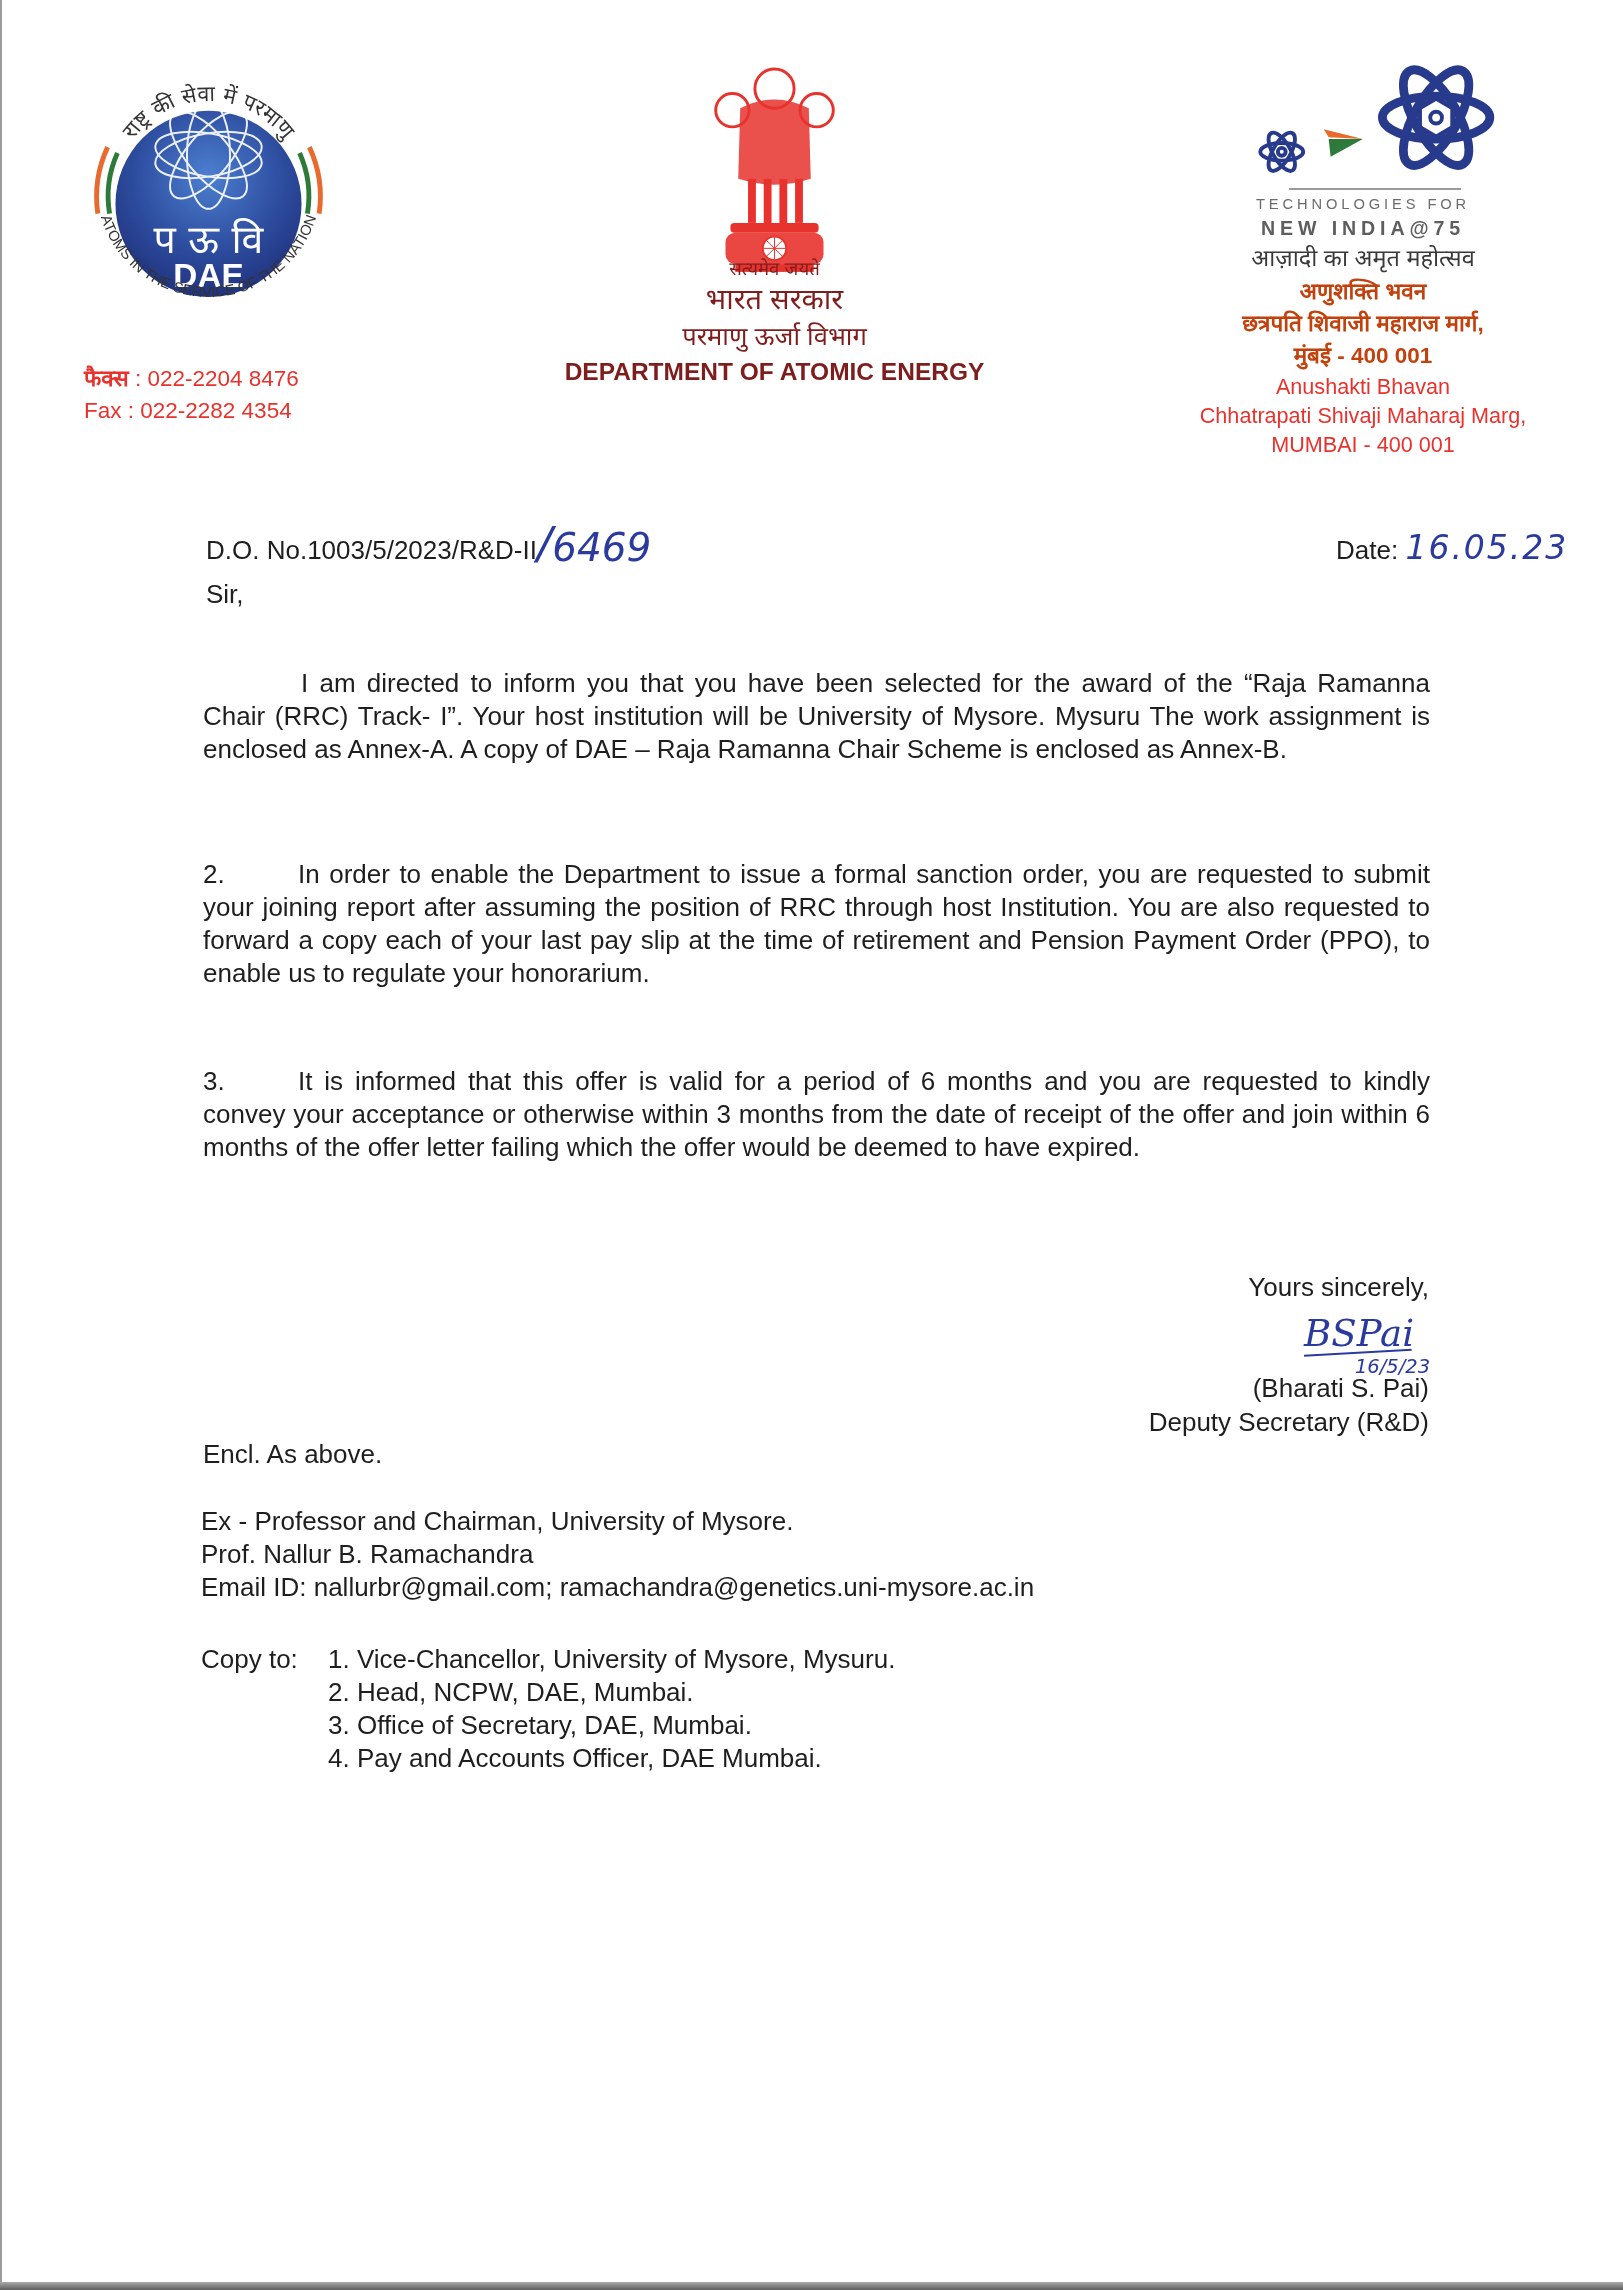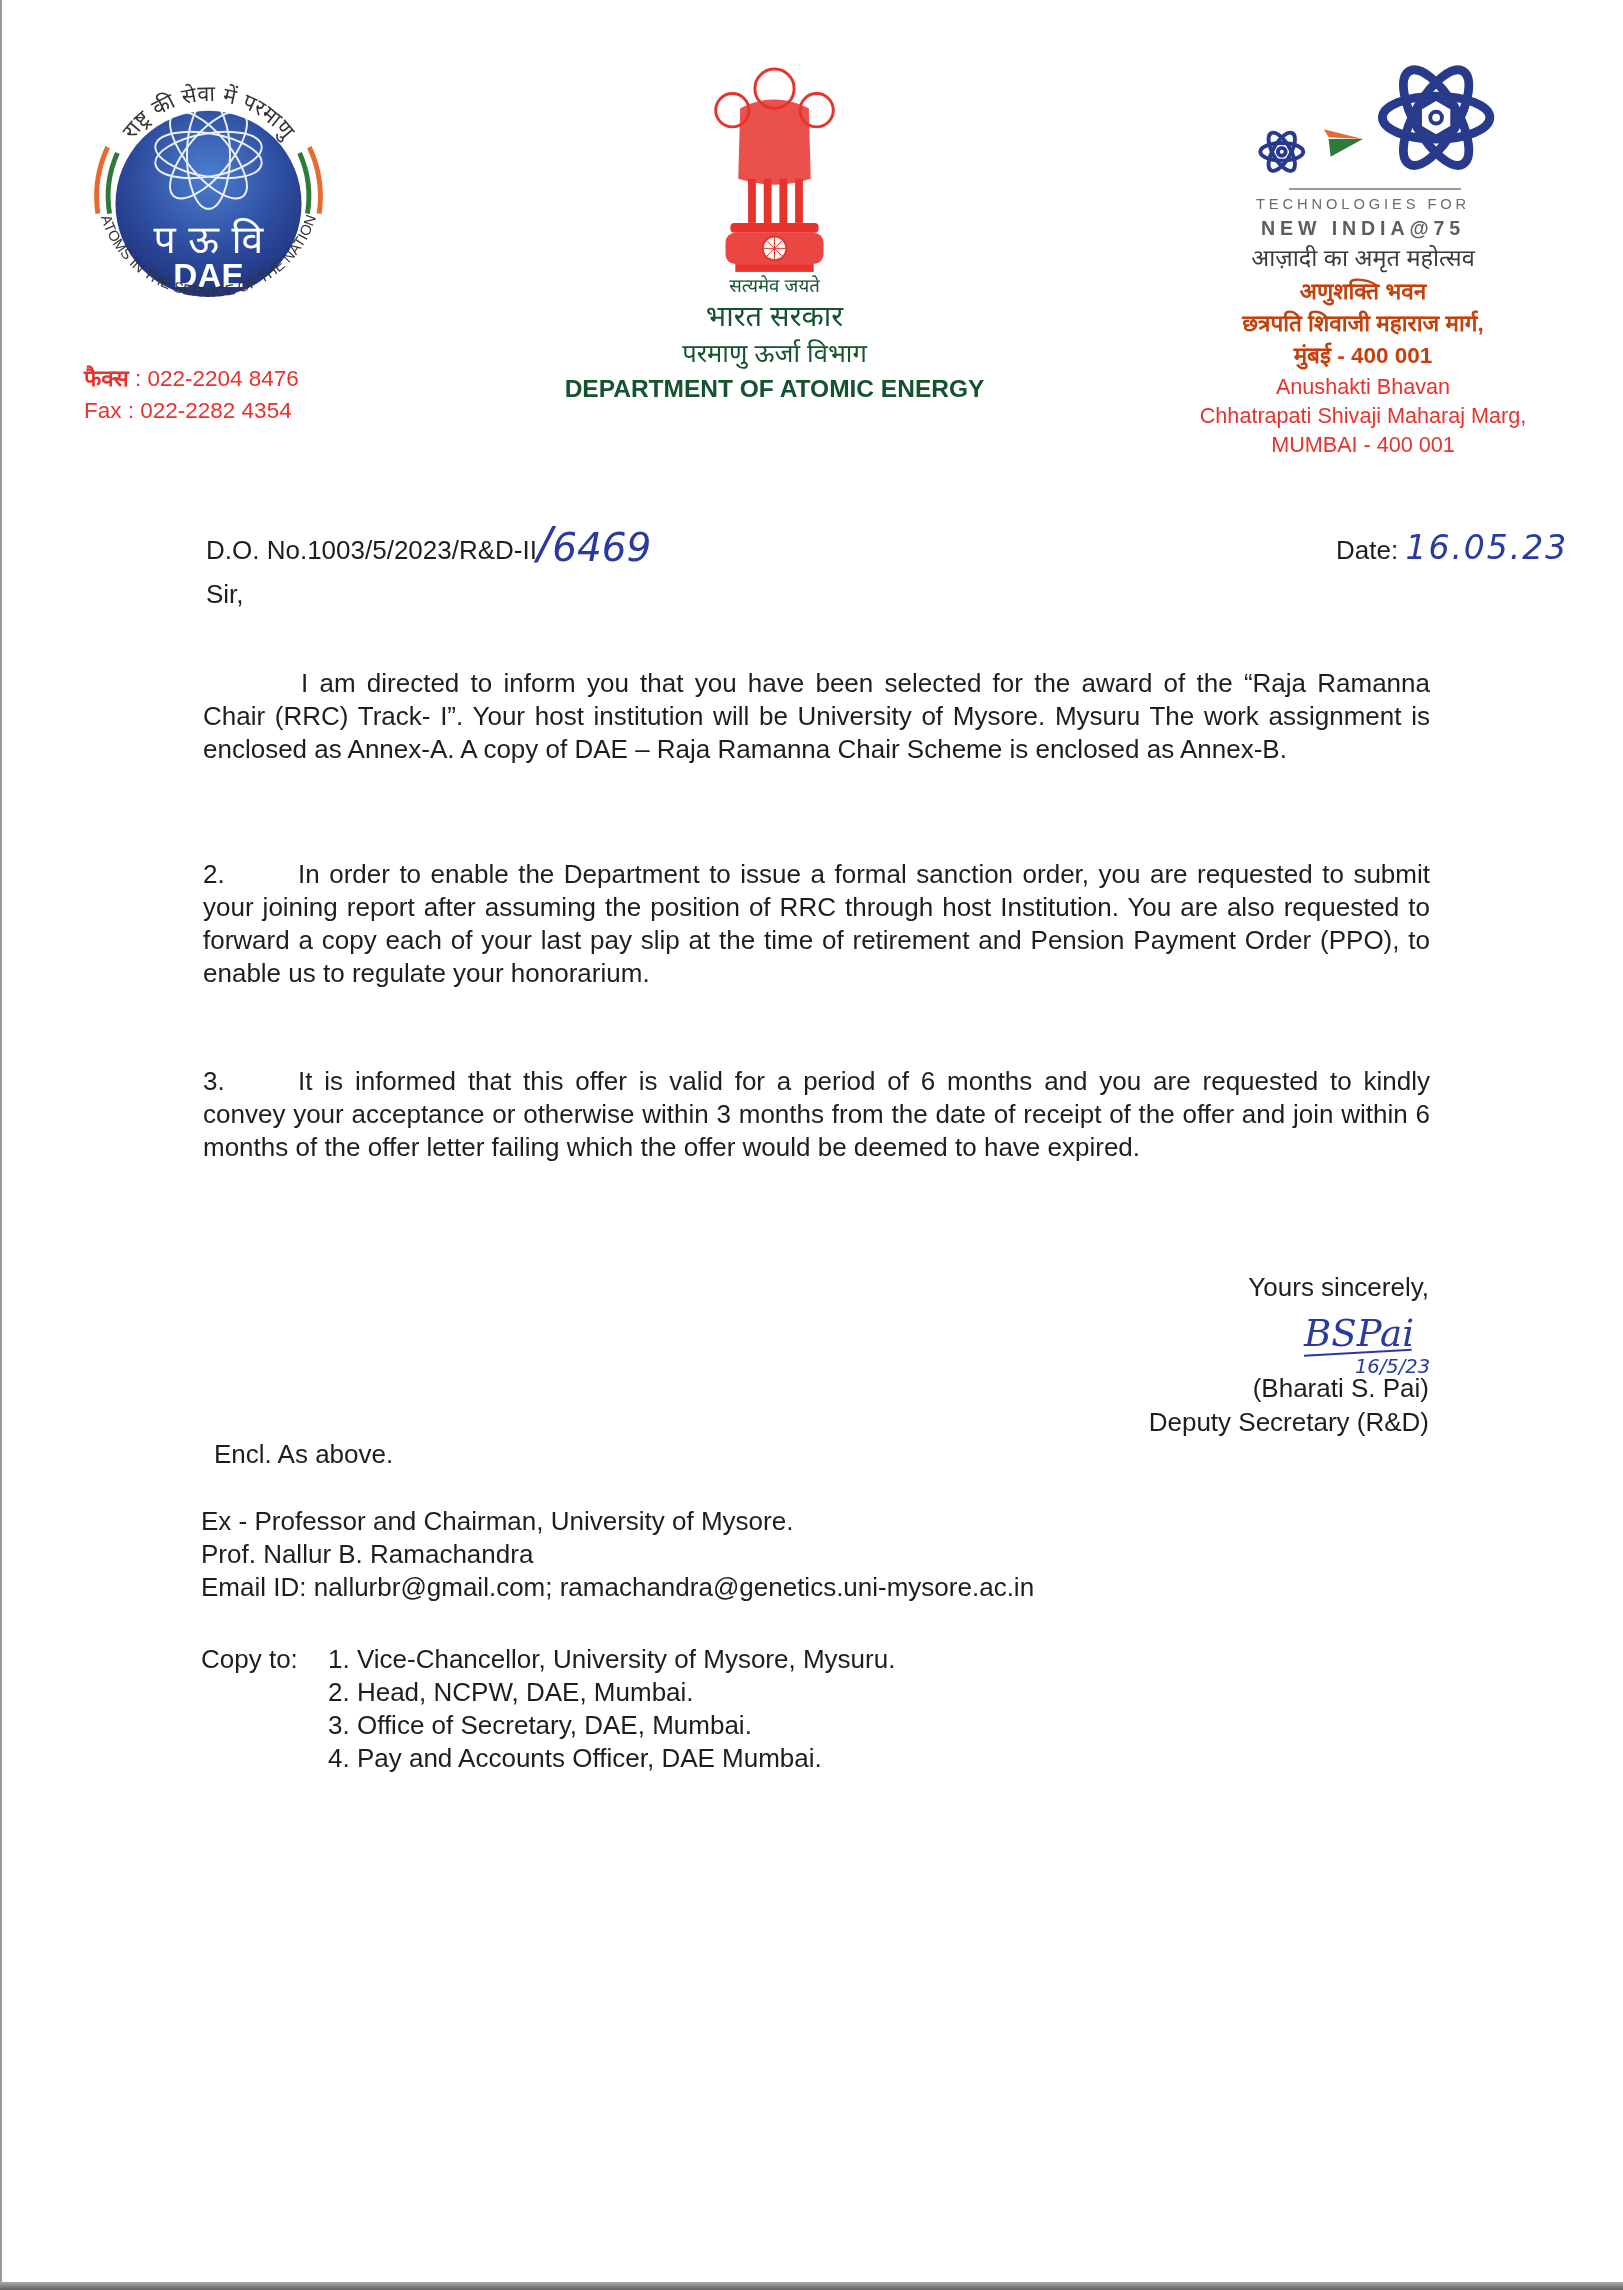--- a/index.html
+++ b/index.html
@@ -12,21 +12,21 @@
   .page-edge-left { position: absolute; left: 0; top: 0; width: 2px; height: 2291px; background: #9a9a9a; }
   .page-edge-bottom { position: absolute; left: 0; top: 2282px; width: 1623px; height: 8.8px; background: linear-gradient(#aaa, #555); }
 
   
   .dae-logo { position: absolute; left: 76px; top: 57px; width: 265px; height: 284px; }
   .fax-block { position: absolute; left: 84px; top: 363px; color: #e8322d; font-size: 22.5px; line-height: 32px; }
   .fax-hindi-label { font-weight: bold; }
 
   
   .emblem { position: absolute; left: 701px; top: 61px; width: 147px; height: 216px; }
-  .center-head { position: absolute; left: 510px; top: 274px; width: 529px; text-align: center; color: #14532d; }
+  .center-head { position: absolute; left: 510px; top: 257px; width: 529px; text-align: center; color: #7f1d1d; }
   .motto { font-size: 18.6px; line-height: 23.5px; }
   .gov-hindi { font-size: 29px; line-height: 37px; }
   .gov-en { font-size: 24.5px; font-weight: bold; line-height: 33px; }
   .dept-hindi { font-size: 25.5px; line-height: 37px; }
   .dept-en { font-size: 24.5px; font-weight: bold; line-height: 33px; }
 
   
   .atoms-logo { position: absolute; left: 1250px; top: 59px; width: 255px; height: 127px; }
   .right-rule { position: absolute; left: 1289px; top: 188px; width: 172px; height: 2px; background: #9a9a9a; }
   .right-head { position: absolute; left: 1157px; top: 194px; width: 412px; text-align: center; }
@@ -52,21 +52,21 @@
   .p2 { top: 858px; }
   .p3 { top: 1065px; }
   .pnum { display: inline-block; width: 95px; }
 
   .closing { left: 1108px; width: 321px; text-align: right; }
   .yours { top: 1271px; }
   .signature { position: absolute; left: 1294px; top: 1299px; width: 157px; height: 88px; }
   .signer { top: 1372px; }
   .signer-title { top: 1406px; }
 
-  .encl { left: 214px; top: 1438px; }
+  .encl { left: 203px; top: 1438px; }
   .addressee { left: 201px; top: 1505px; }
   .copy-to { left: 201px; top: 1643px; }
   .copy-row { display: flex; }
   .copy-label { width: 127px; }
   .copy-item { white-space: nowrap; }
   .copy-list { display: flex; flex-direction: column; }
 </style>
 </head>
 <body>
 

